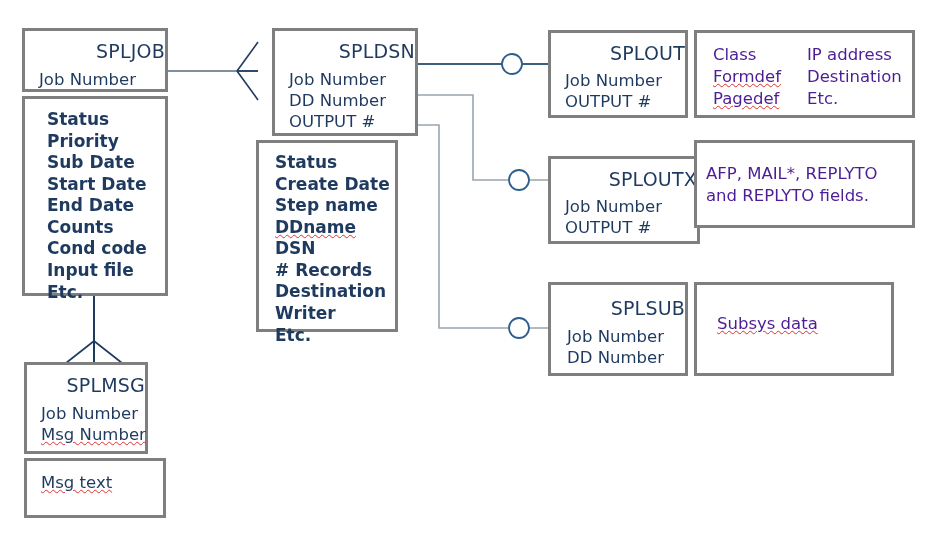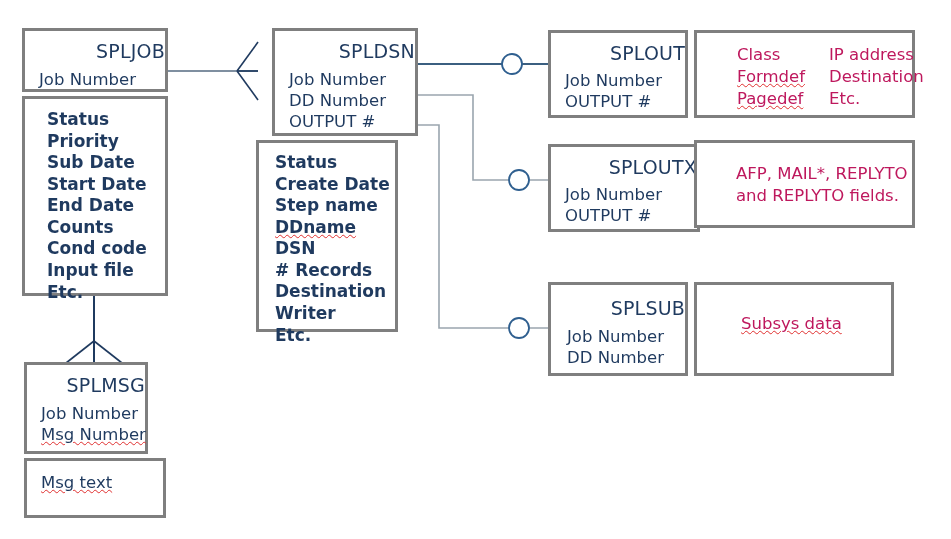--- a/index.html
+++ b/index.html
@@ -53,25 +53,24 @@
     white-space: nowrap;
     font-weight: 600;
   }
   .ent-pad {
     padding: 9px 0 0 14px;
   }
   .note-pad {
     padding: 11px 0 0 16px;
   }
   .note-line {
-    color: #be185d;
+    color: #4c1d95;
     font-size: 16.5px;
     line-height: 1.33;
     white-space: nowrap;
-    margin-left: 24px;
   }
   .note-cols {
     display: flex;
   }
   .note-col-a { width: 94px; }
   .spell {
     text-decoration: underline;
     text-decoration-color: #e03030;
     text-decoration-style: wavy;
     text-decoration-thickness: 1px;
@@ -175,27 +174,27 @@
         <span class="note-line nowrapblock spell">Pagedef</span>
       </div>
       <div>
         <span class="note-line nowrapblock">IP address</span>
         <span class="note-line nowrapblock">Destination</span>
         <span class="note-line nowrapblock">Etc.</span>
       </div>
     </div>
   </div>
 
-  <div class="ent ent-pad" style="left:548px; top:144px; width:152px; height:88px;">
+  <div class="ent ent-pad" style="left:548px; top:156px; width:152px; height:88px;">
     <div class="ent-title">SPLOUTX</div>
     <div class="ent-key" style="margin-top:7px;">Job Number</div>
     <div class="ent-key">OUTPUT #</div>
   </div>
 
-  <div class="ent" style="left:694px; top:140px; width:221px; height:88px; padding:20px 0 0 15px;">
+  <div class="ent" style="left:694px; top:140px; width:221px; height:88px; padding:20px 0 0 9px;">
     <div class="note-line">AFP, MAIL*, REPLYTO</div>
     <div class="note-line">and REPLYTO fields.</div>
   </div>
 
   <div class="ent" style="left:548px; top:282px; width:140px; height:94px; padding:12px 0 0 24px;">
     <div class="ent-title">SPLSUB</div>
     <div class="ent-key" style="margin-top:8px; margin-left:-8px;">Job Number</div>
     <div class="ent-key" style="margin-left:-8px;">DD Number</div>
   </div>
 

